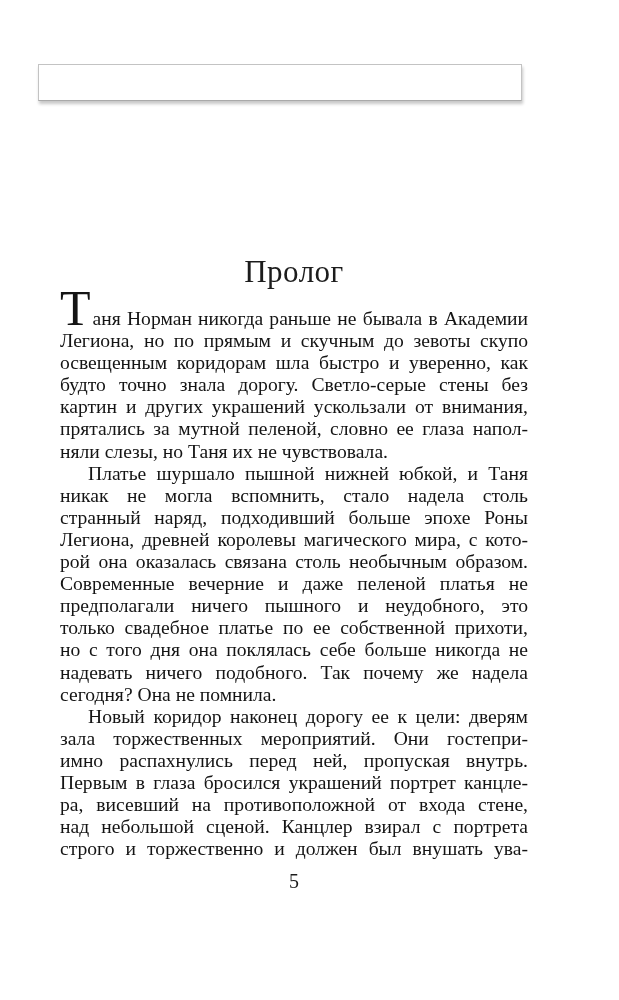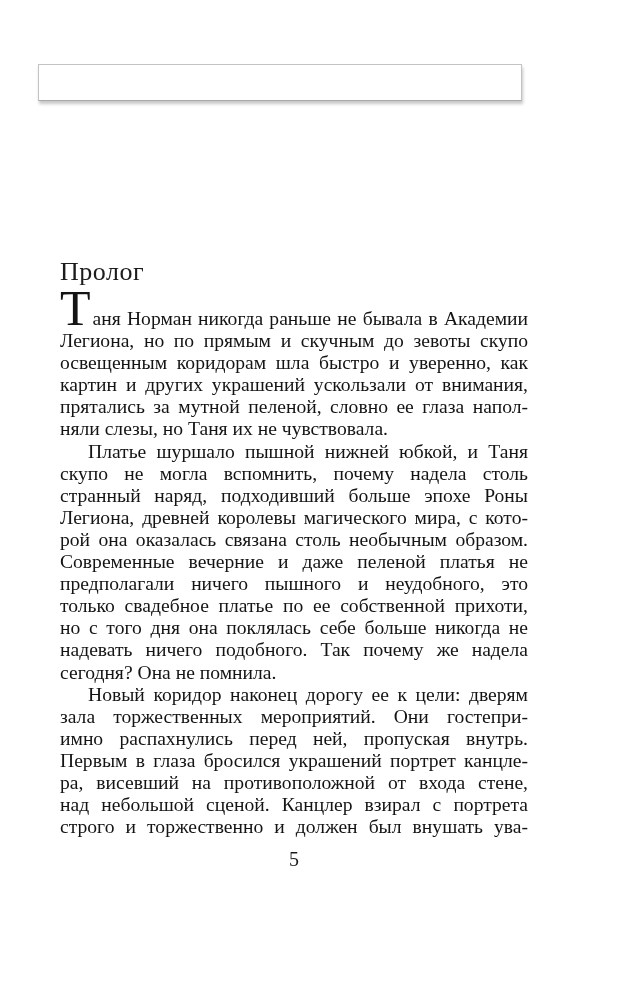--- a/index.html
+++ b/index.html
@@ -28,24 +28,24 @@
     box-shadow: 1px 3px 3px rgba(0,0,0,0.22);
   }
   .page {
     position: absolute;
     left: 60px;
     top: 0;
     width: 468px;
   }
   .chapter-title {
     margin: 254px 0 0 0;
-    font-size: 26px;
+    font-size: 31px;
     font-weight: 400;
     line-height: 36px;
-    text-align: left;
+    text-align: center;
     color: #1c1c1c;
     letter-spacing: 0.5px;
   }
   .page-text {
     margin-top: 18px;
     font-size: 19.6px;
     line-height: 22.1px;
     color: #141414;
   }
   .line {
@@ -81,25 +81,26 @@
 <body>
 
 <div class="screen">
   <div class="header-box"></div>
   <div class="page">
     <h1 class="chapter-title">Пролог</h1>
     <div class="page-text" id="text-body">
         <div class="line"><span class="initial">Т</span>аня Норман никогда раньше не бывала в Академии</div>
         <div class="line">Легиона, но по прямым и скучным до зевоты скупо</div>
         <div class="line">освещенным коридорам шла быстро и уверенно, как</div>
+        <div class="line">будто точно знала дорогу. Светло-серые стены без</div>
         <div class="line">картин и других украшений ускользали от внимания,</div>
         <div class="line">прятались за мутной пеленой, словно ее глаза напол-</div>
         <div class="line flush">няли слезы, но Таня их не чувствовала.</div>
         <div class="line indent">Платье шуршало пышной нижней юбкой, и Таня</div>
-        <div class="line">скупо не могла вспомнить, почему надела столь</div>
+        <div class="line">никак не могла вспомнить, стало надела столь</div>
         <div class="line">странный наряд, подходивший больше эпохе Роны</div>
         <div class="line">Легиона, древней королевы магического мира, с кото-</div>
         <div class="line">рой она оказалась связана столь необычным образом.</div>
         <div class="line">Современные вечерние и даже пеленой платья не</div>
         <div class="line">предполагали ничего пышного и неудобного, это</div>
         <div class="line">только свадебное платье по ее собственной прихоти,</div>
         <div class="line">но с того дня она поклялась себе больше никогда не</div>
         <div class="line">надевать ничего подобного. Так почему же надела</div>
         <div class="line flush">сегодня? Она не помнила.</div>
         <div class="line indent">Новый коридор наконец дорогу ее к цели: дверям</div>

